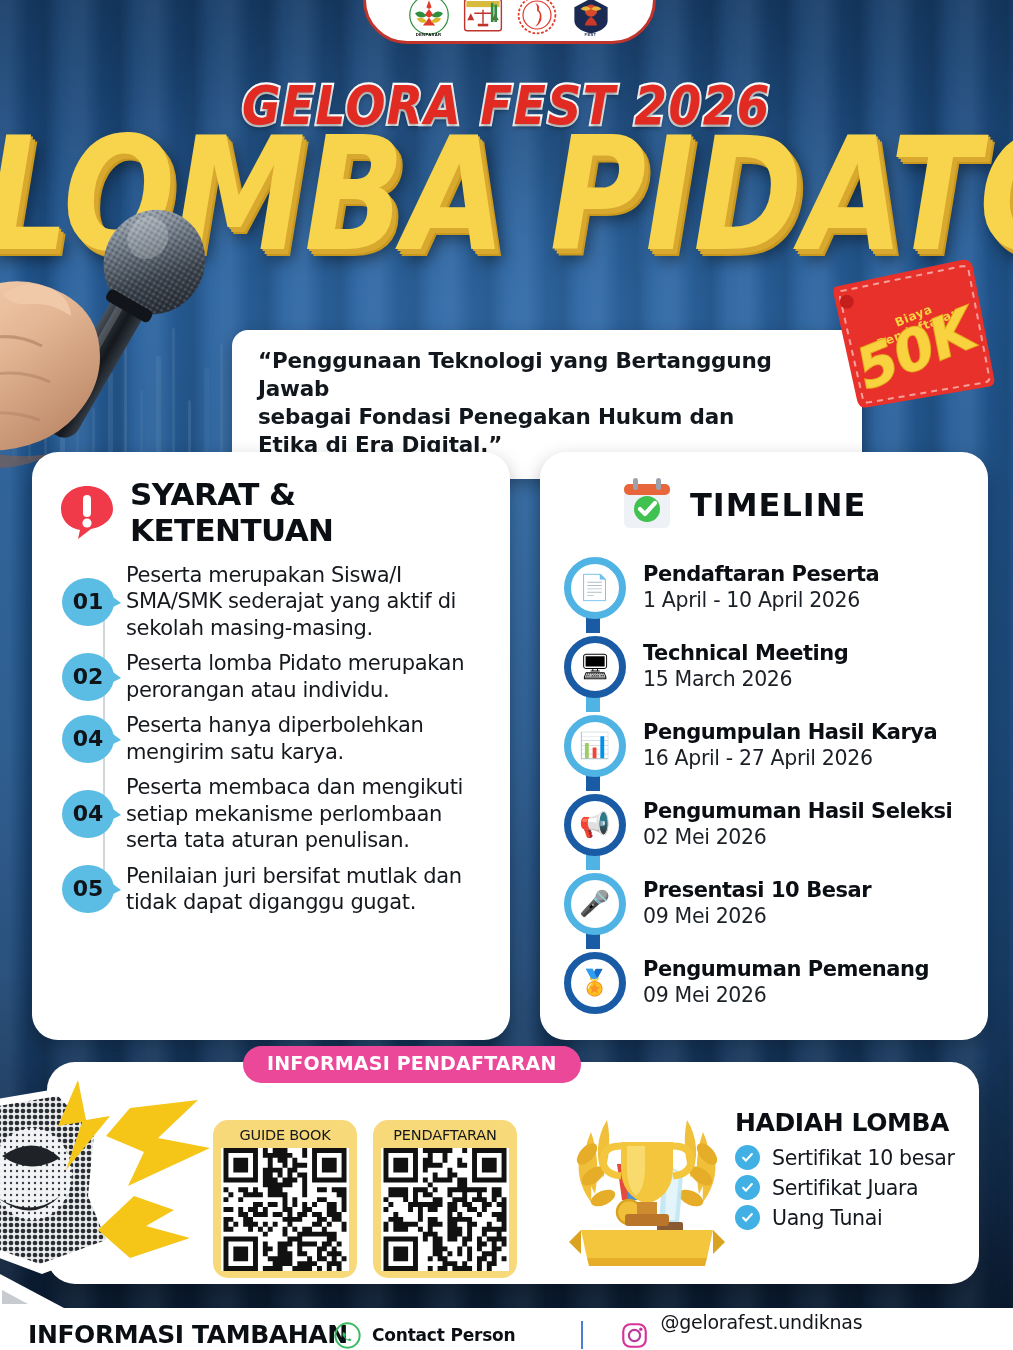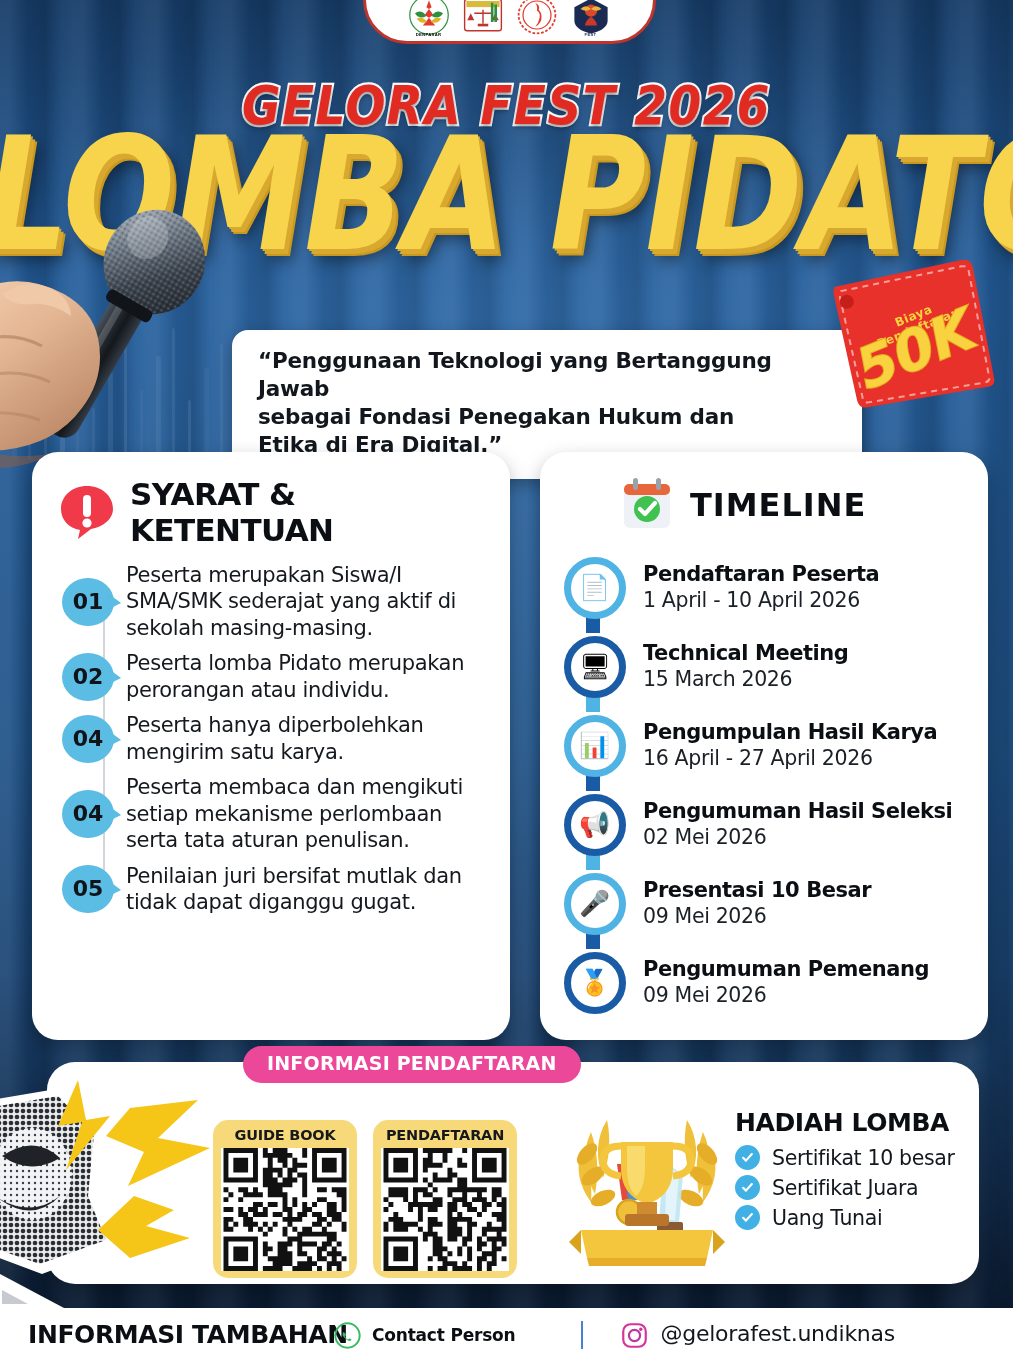--- a/index.html
+++ b/index.html
@@ -211,21 +211,21 @@
   }
   .qr-card {
     position:absolute; top:58px; width:144px; height:158px;
     background:#f7d97a; border-radius:15px;
     padding:7px 8px 8px; text-align:center;
   }
   #qr-guide { left:166px; }
   #qr-daftar { left:326px; }
   .qr-card .lab {
     font-family:"DejaVu Sans", sans-serif;
-    font-size:14.5px; font-weight:bold; color:#15181c; letter-spacing:-.2px;
+    font-size:14.5px; font-weight:normal; color:#15181c; letter-spacing:-.2px;
     margin-bottom:5px; white-space:nowrap;
   }
   .qr-img { width:128px; height:123px; background:#ffffff; margin:0 auto; }
 
   .trophy { position:absolute; left:520px; top:40px; width:160px; height:168px; }
 
   .hadiah-title {
     position:absolute; left:688px; top:46px;
     font-family:"DejaVu Sans", sans-serif;
     font-size:25px; font-weight:bold; color:#0b0f14; letter-spacing:-.4px;text-align:center;
@@ -258,22 +258,22 @@
   .footer-cp { display:flex; align-items:flex-end; gap:11px; margin-left:6px; }
   .footer-cp .cp-label {
     font-family:"DejaVu Sans", sans-serif;
     font-size:17px; font-weight:bold; color:#0b0f14; letter-spacing:-.2px;
     padding-bottom:4px; white-space:nowrap;
   }
   .footer-div { width:2px; height:28px; background:#4a7fd6; margin:0 38px 0 66px; }
   .footer-ig { display:flex; align-items:flex-end; gap:12px; }
   .footer-ig .ig-text {
     font-family:"DejaVu Sans", sans-serif;
-    font-size:22px; color:#12171c; letter-spacing:-.25px;
-    padding-bottom:3px; white-space:nowrap;
+    font-size:19px; color:#12171c; letter-spacing:-.25px;
+    padding-bottom:16px; white-space:nowrap;
   }
   .footer-corner {
     position:absolute; left:0; bottom:42px; width:64px; height:34px; z-index:11;
   }
 </style>
 </head>
 <body>
 
 <div id="poster">
 

